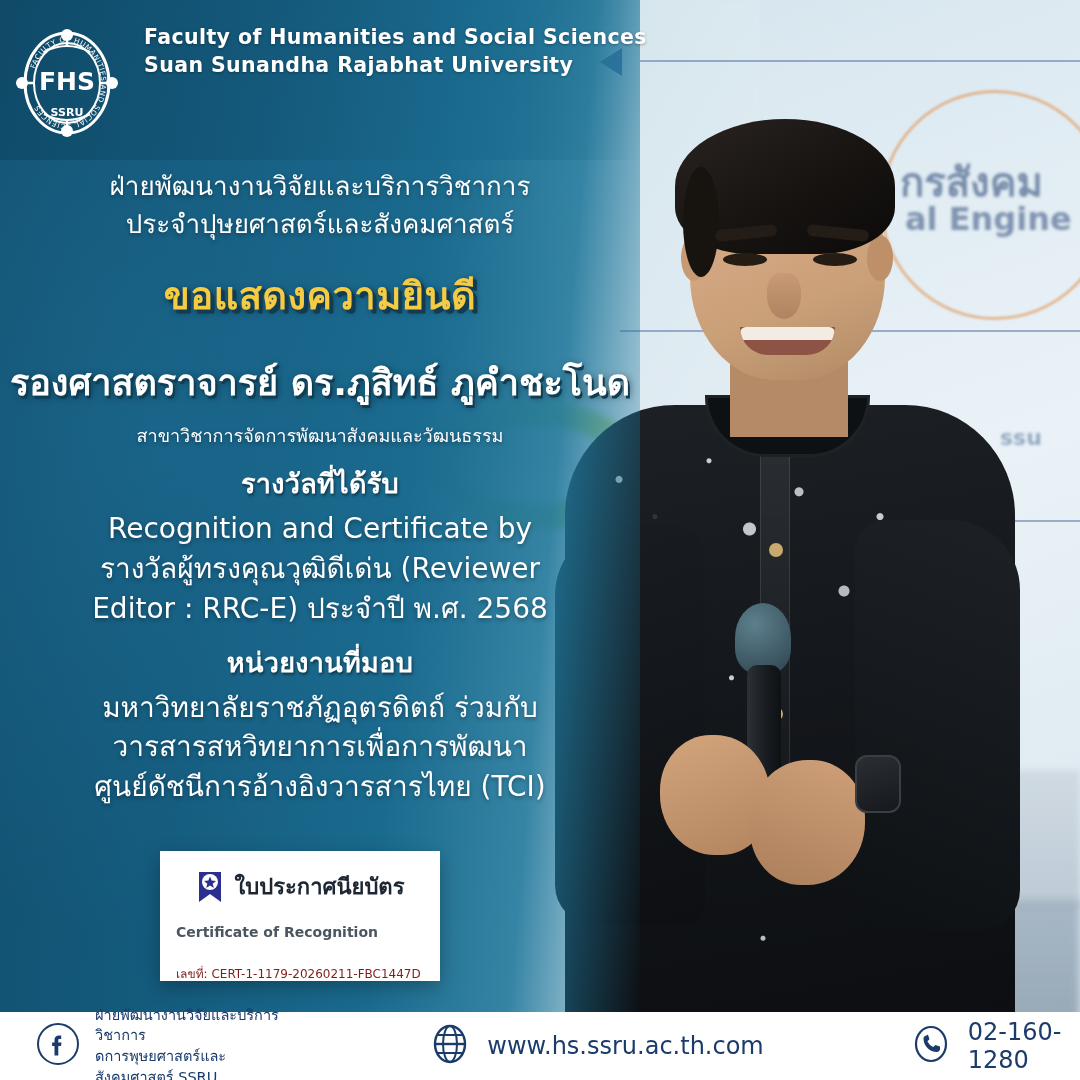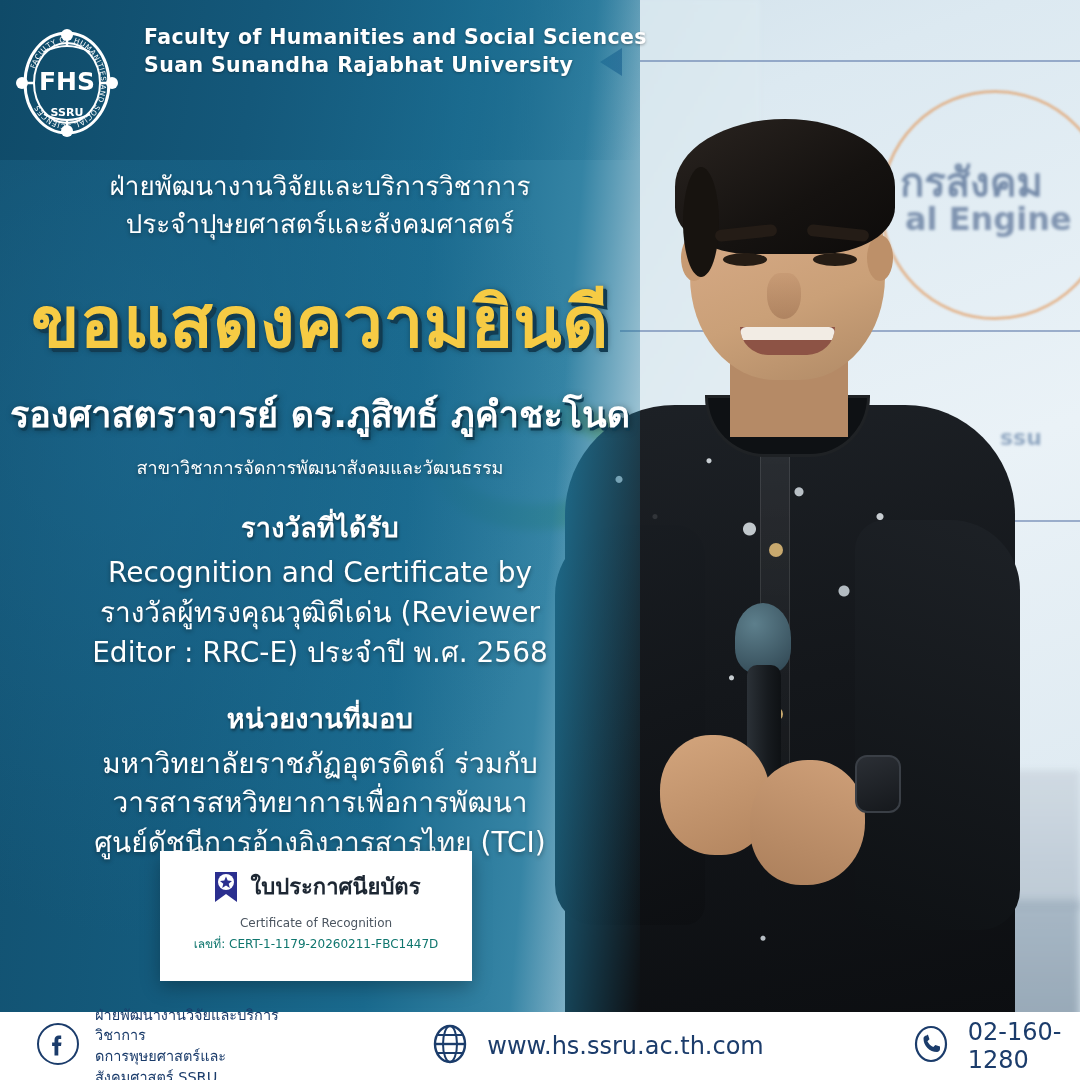--- a/index.html
+++ b/index.html
@@ -185,50 +185,50 @@
   .logo svg { display:block; }
   .header-text { margin-left:24px; color:#fff; line-height:1.35; }
   .header-text div { font-size:20.5px; font-weight:700; letter-spacing:.4px;
     text-shadow:0 1px 3px rgba(0,0,0,.35); white-space:nowrap; }
 
   
   .content { position:absolute; left:0; top:168px; width:640px; text-align:center; color:#fff; }
   .dept-line { font-size:26px; line-height:1.45; font-weight:400;
     text-shadow:0 2px 4px rgba(0,0,0,.35); }
   .headline {
-    margin-top:22px; font-size:71px; font-weight:800; letter-spacing:.5px;
+    margin-top:22px; font-size:38px; font-weight:800; letter-spacing:.5px;
     color:#F6CB44;
     text-shadow:
       3px 3px 0 #123c52, 4px 4px 0 #123c52, 2px 2px 6px rgba(0,0,0,.55);
   }
   .honoree {
-    margin-top:8px; font-size:36px; font-weight:800; color:#fff;
+    margin-top:28px; font-size:36px; font-weight:800; color:#fff;
     text-shadow:2px 3px 0 #0e3d54, 2px 2px 7px rgba(0,0,0,.5);
   }
   .honoree-sub { margin-top:10px; font-size:18px; font-weight:400;
     text-shadow:0 2px 4px rgba(0,0,0,.38); }
 
-  .section { margin-top:24px; }
+  .section { margin-top:12px; }
   .section-heading { font-size:27px; font-weight:800; letter-spacing:.3px;
     text-shadow:1px 2px 3px rgba(0,0,0,.5); }
   .section-body { margin-top:4px; font-size:28px; font-weight:400; line-height:1.42;
     text-shadow:0 2px 4px rgba(0,0,0,.38); }
   .section-body div { white-space:nowrap; }
 
   
   .cert-card {
-    position:absolute; left:160px; top:851px; width:312px; height:130px;
+    position:absolute; left:160px; top:851px; width:280px; height:130px;
     background:#ffffff; box-shadow:0 6px 18px rgba(0,0,0,.28);
-    padding:18px 16px 12px; text-align:center;
+    padding:18px 16px 12px; text-align:left;
   }
   .cert-title-row { display:flex; align-items:center; justify-content:center; gap:11px; }
   .cert-badge { width:28px; height:32px; flex:none; }
   .cert-title { font-size:22px; font-weight:700; color:#1d2733; }
-  .cert-sub { margin-top:12px; font-size:12px; color:#4b5560; font-weight:400; }
-  .cert-no { margin-top:4px; font-size:12px; color:#0f766e; font-weight:400; }
+  .cert-sub { margin-top:20px; font-size:14px; color:#4b5560; font-weight:700; }
+  .cert-no { margin-top:24px; font-size:12px; color:#7f1d1d; font-weight:400; }
 
   
   .footer {
     position:absolute; left:0; bottom:0; width:1080px; height:68px; background:#ffffff;
     display:flex; align-items:center;
   }
   .fitem { display:flex; align-items:center; }
   .fitem.fb { margin-left:36px; }
   .fitem.web { margin-left:142px; }
   .fitem.tel { margin-left:145px; }

